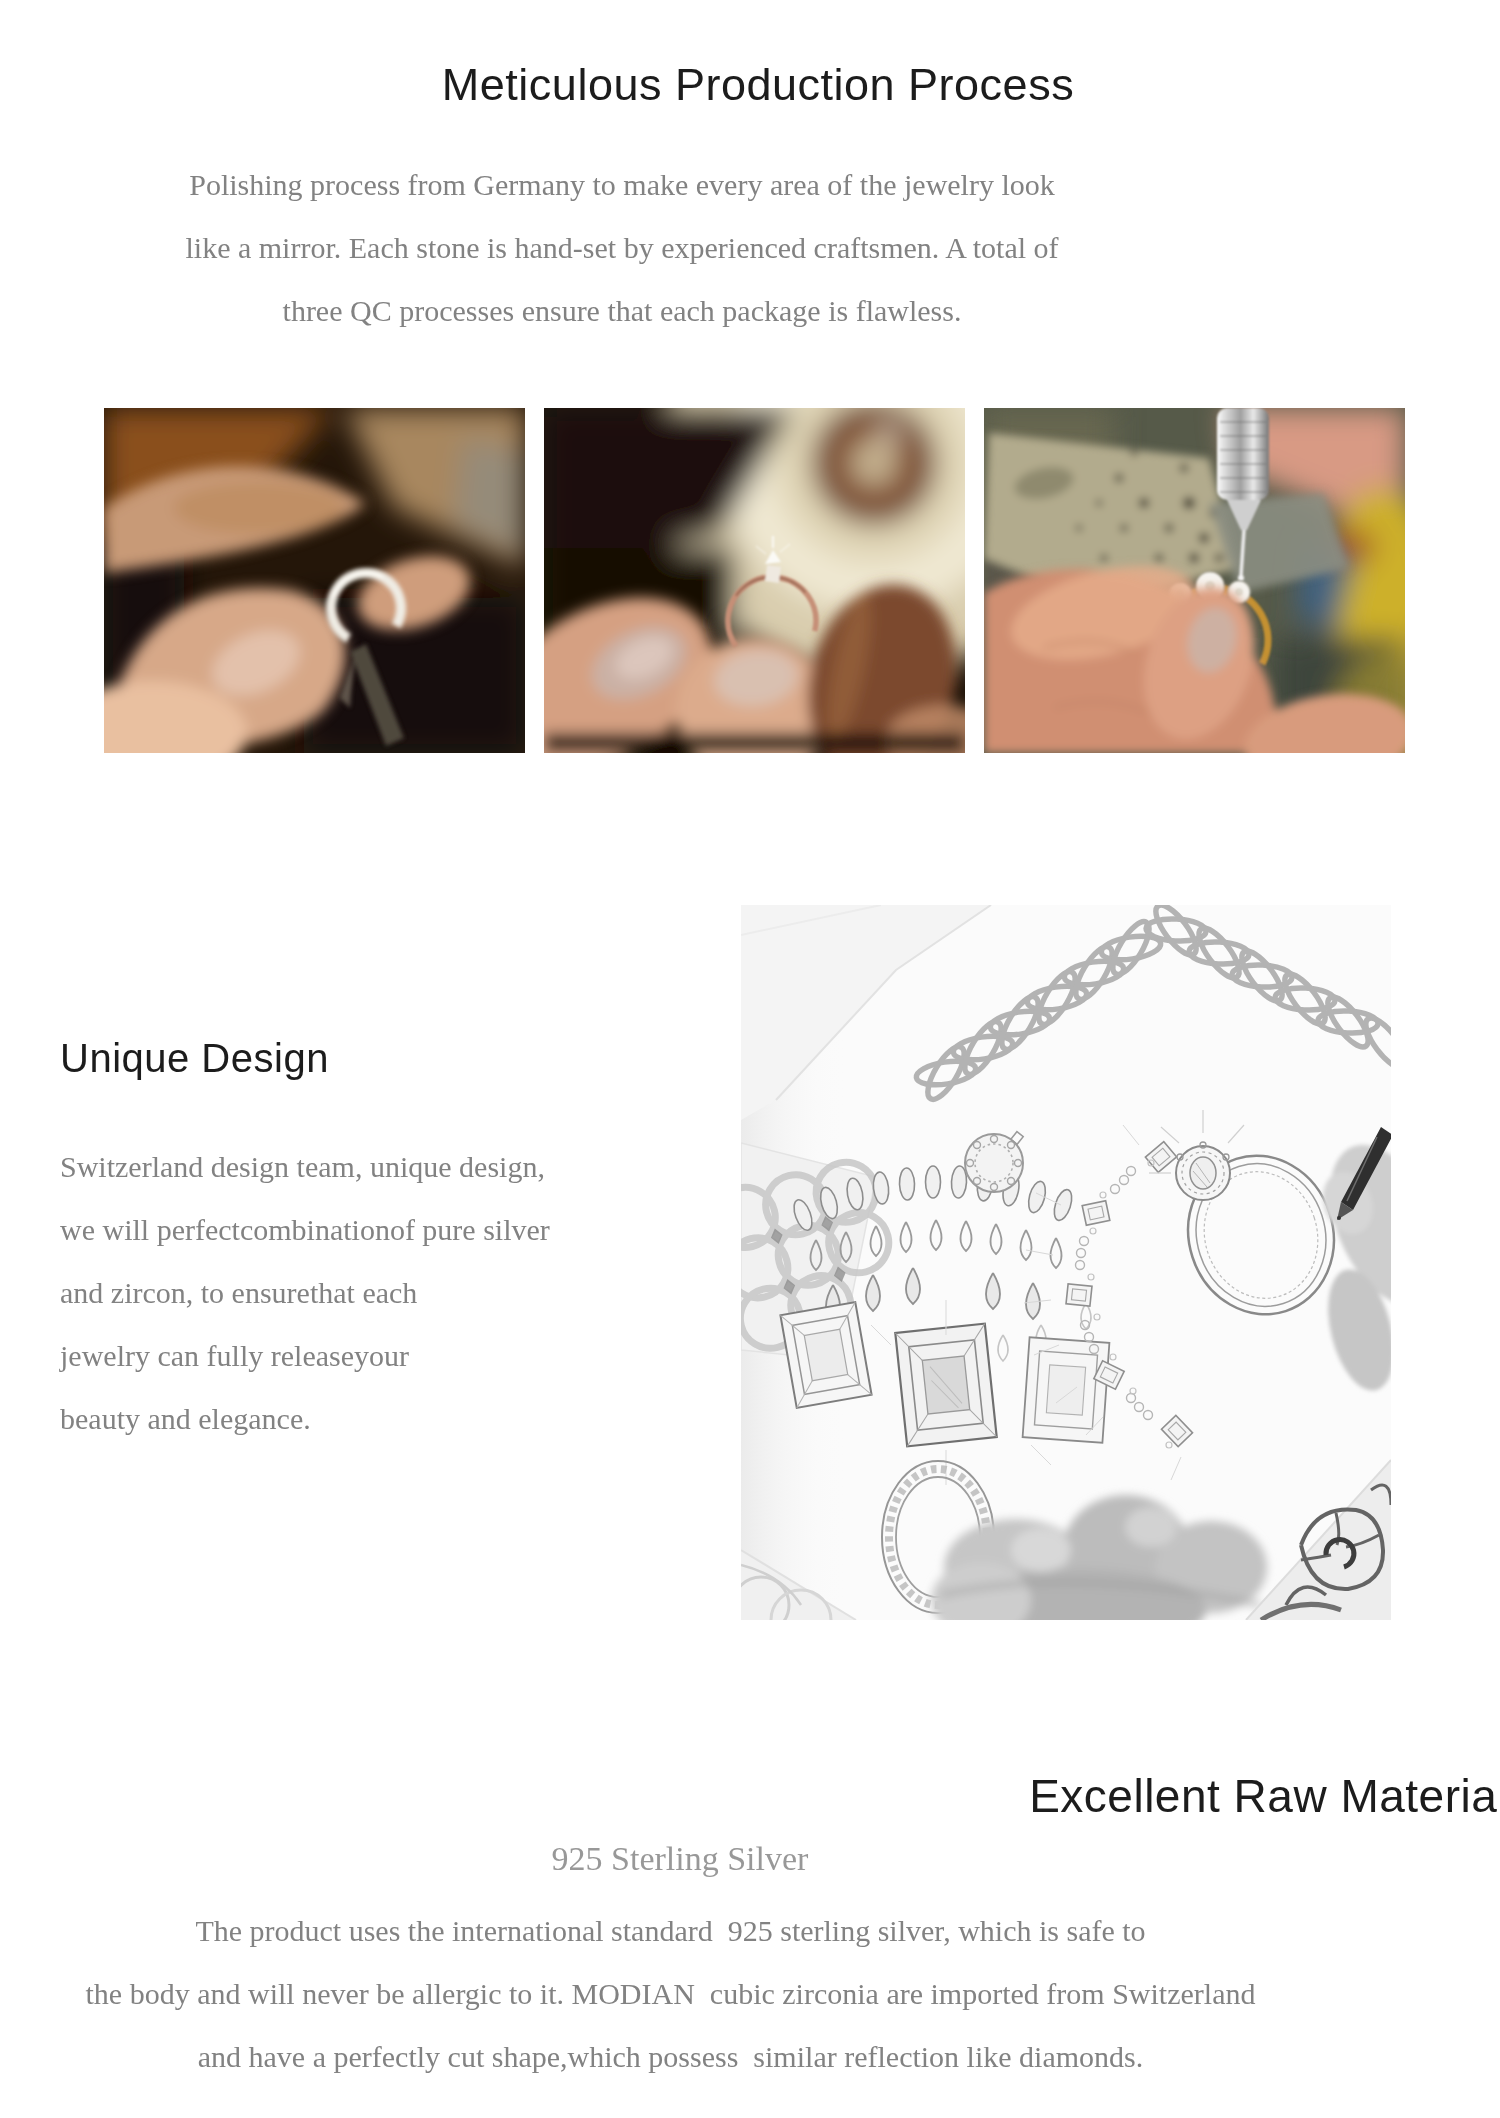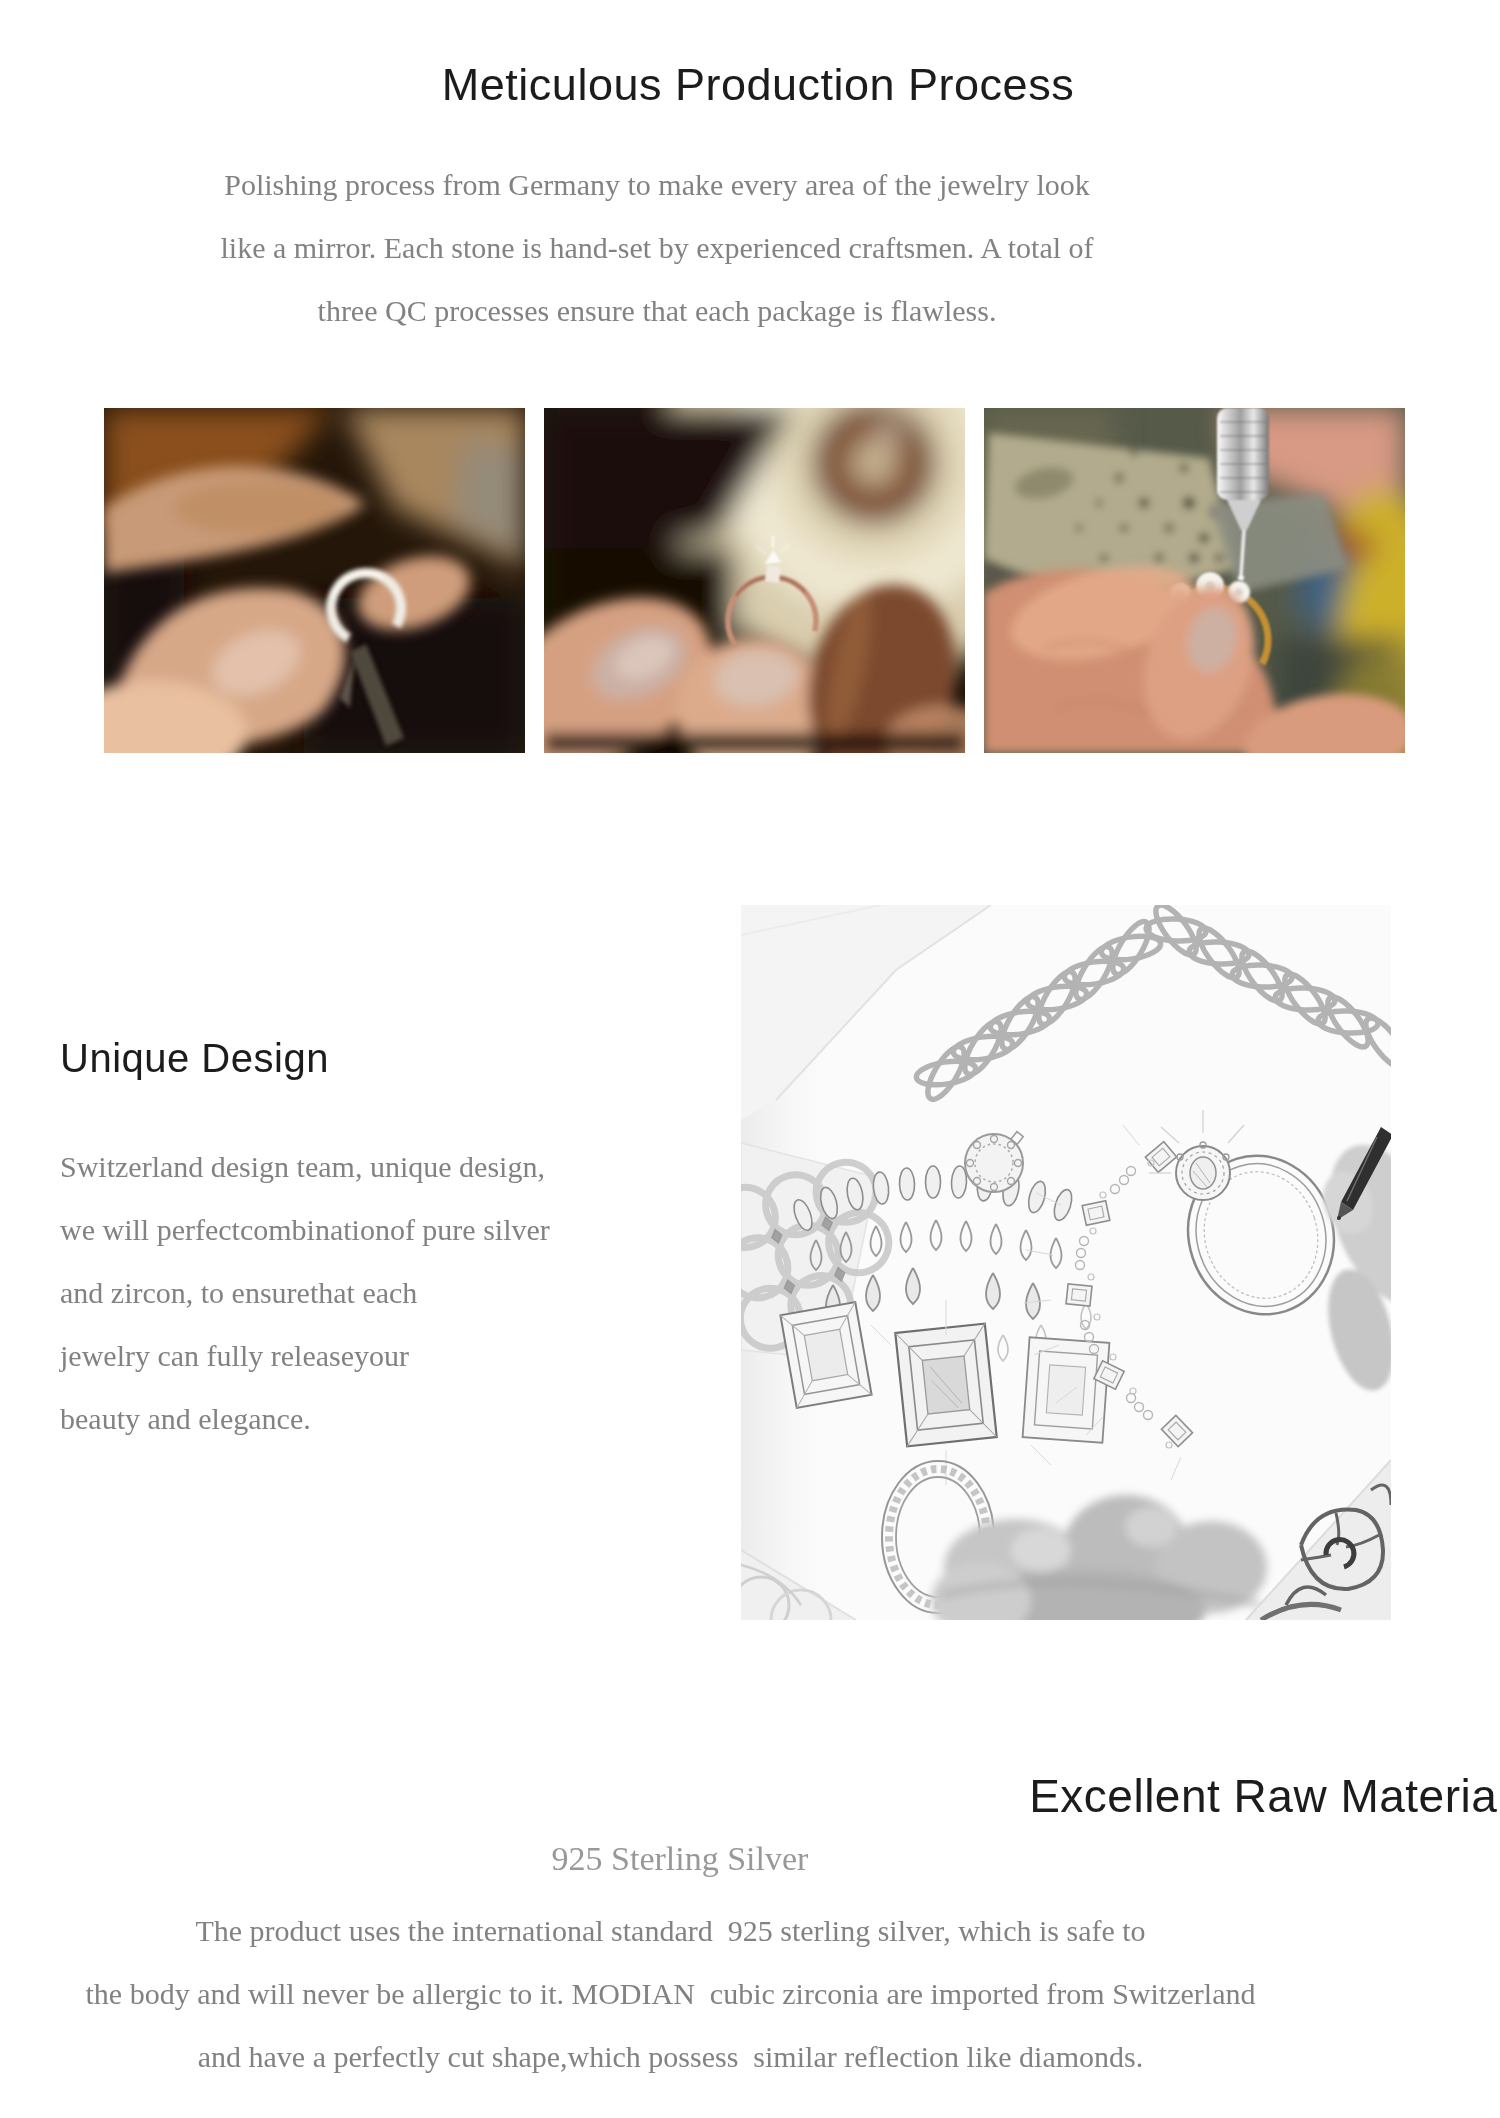--- a/index.html
+++ b/index.html
@@ -5,21 +5,21 @@
   html,body{margin:0;padding:0;background:#ffffff;}
   #page{position:relative;width:1500px;height:2118px;background:#ffffff;overflow:hidden;
         font-family:"Liberation Sans",sans-serif;}
   .heading{position:absolute;left:0;width:1500px;margin:8px;font-family:"Liberation Sans",sans-serif;
            font-weight:500;color:#1c1c1c;text-align:center;white-space:pre;}
   #production-title{top:49px;font-size:45px;line-height:56px;letter-spacing:.5px;}
   #raw-title{top:1760px;font-size:46px;line-height:56px;letter-spacing:.5px;text-align:right;}
   .body-par{position:absolute;margin:0;font-family:"Liberation Serif",serif;color:#828282;
             text-align:center;}
   .ln{white-space:pre;}
-  #production-par{left:0;top:153px;width:1244px;font-size:30px;line-height:63px;margin-left:35px;}
+  #production-par{left:0;top:153px;width:1244px;font-size:30px;line-height:63px;}
   #photos-row{position:absolute;left:104px;top:408px;display:flex;gap:19px;}
   .photo{width:421px;height:345px;overflow:hidden;background:#1a120b;}
   .photo svg{display:block;}
   #unique-col{position:absolute;left:60px;top:1033px;width:640px;}
   #unique-title{margin:0;font-family:"Liberation Sans",sans-serif;font-weight:500;color:#1c1c1c;
                 font-size:40px;line-height:50px;letter-spacing:.5px;white-space:pre;}
   #unique-par{margin:52px 0 0 0;font-family:"Liberation Serif",serif;color:#828282;
               font-size:30px;line-height:63px;}
   #sketch-fig{position:absolute;left:741px;top:905px;width:650px;height:715px;margin:0;background:#fbfbfb;}
   #raw-subtitle{position:absolute;left:0;top:1837px;width:1360px;margin:0;

